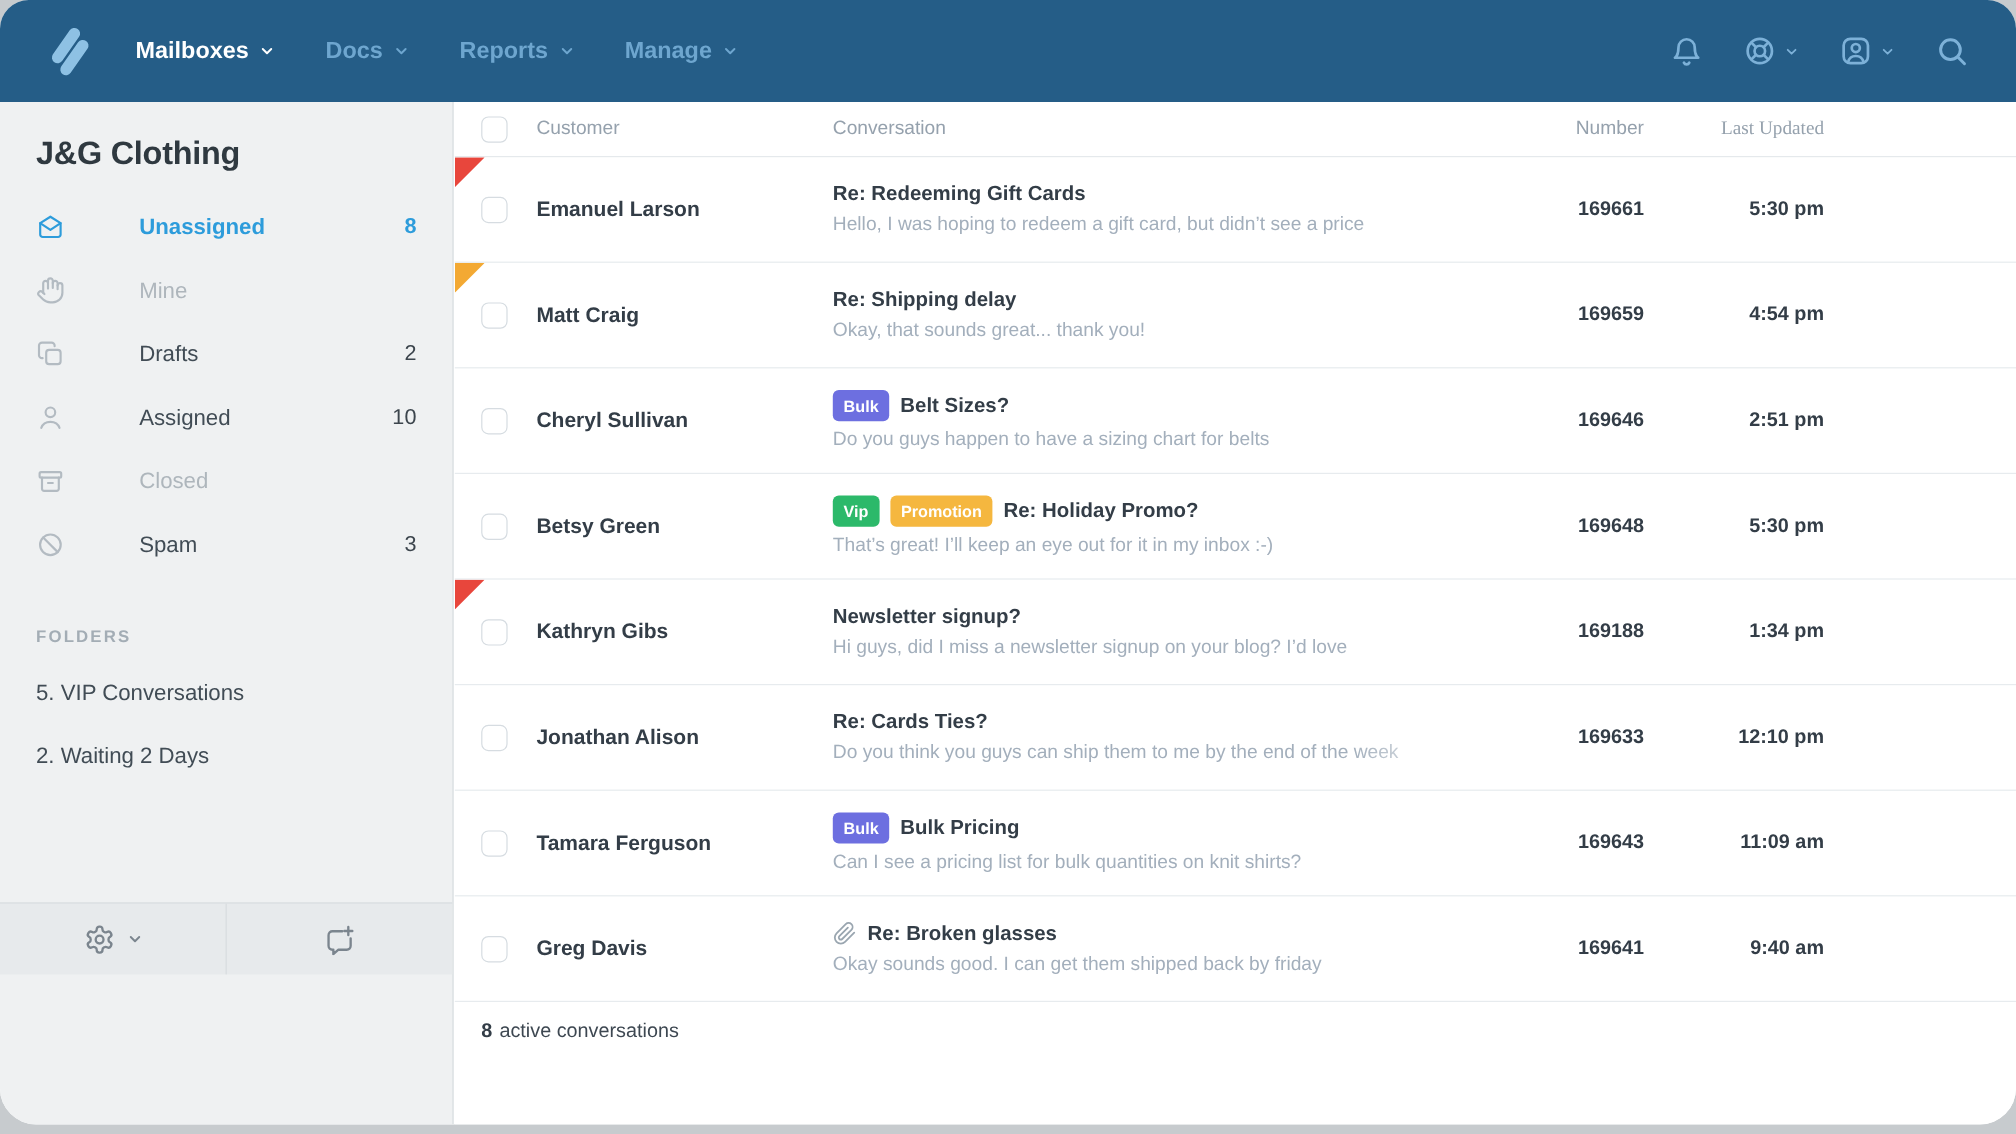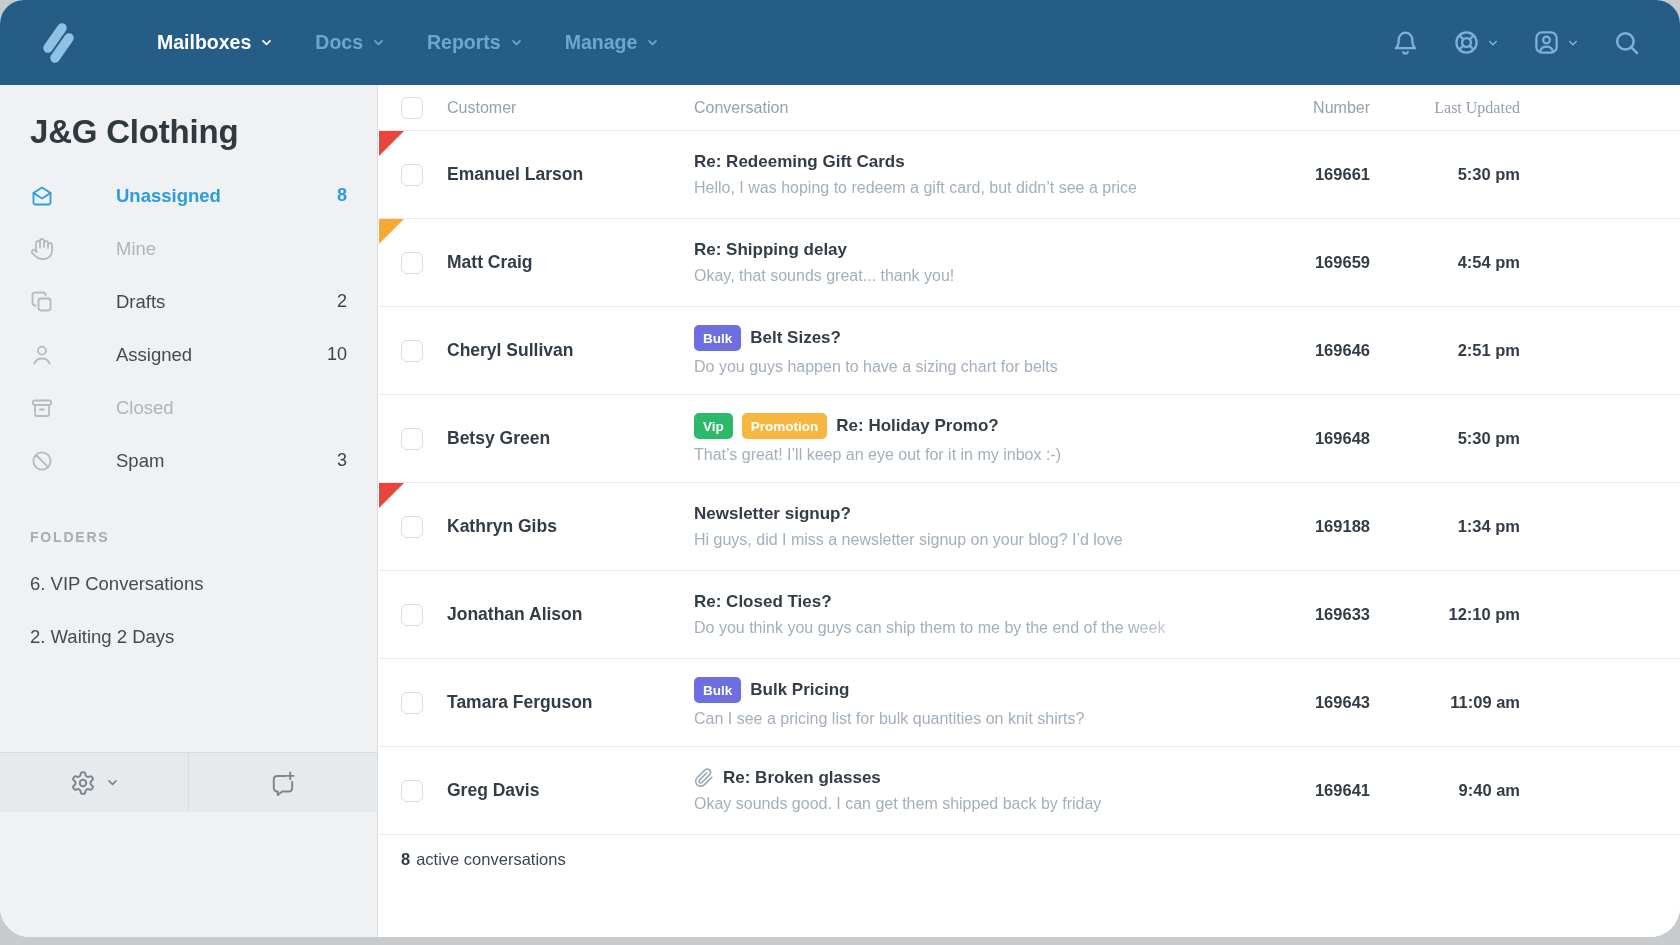--- a/index.html
+++ b/index.html
@@ -13,21 +13,21 @@
   .app {
     position:relative; width:1680px; height:937px;
     background:#fff; border-radius:24px 24px 30px 30px;
     overflow:hidden;
   }
 
   
   .topnav {
     position:absolute; top:0; left:0; right:0; height:85px;
     background:var(--nav-bg,#255d87);
-    display:flex; align-items:center; padding:0 40px;gap:44px;
+    display:flex; align-items:center; padding:0 40px;
   }
   .logo { display:flex; align-items:center; margin-right:36px; cursor:pointer; }
   .nav-menu { display:flex; gap:42px; align-items:center; }
   .nav-item {
     display:flex; align-items:center; gap:9px;
     color:#6ea6cf; font-size:19.5px; font-weight:600; cursor:pointer;
   }
   .nav-item.active { color:#ffffff; }
   .nav-item .chev { display:flex; width:13px; height:13px; }
   .nav-item .chev svg { width:13px; height:13px; }
@@ -41,21 +41,21 @@
   .nav-btn .ic svg { width:27px; height:27px; }
   .nav-btn .chev { width:12px; height:12px; display:flex; }
   .nav-btn .chev svg { width:12px; height:12px; }
 
   
   .sidebar {
     position:absolute; top:85px; left:0; width:378px; bottom:0;
     background:#eff1f2; border-right:1px solid #d8dcdf;
   }
   .sb-title {
-    margin:28px 0 0 30px; font-size:33px; font-weight:700;
+    margin:28px 0 0 30px; font-size:27px; font-weight:700;
     color:#2f3940; letter-spacing:-0.2px;
   }
   .sb-list { list-style:none; margin:18px 0 0; padding:0 30px; }
   .sb-item {
     display:flex; align-items:center; height:53px;
     font-size:18.5px; color:#414c55; cursor:pointer;gap:44px;
   }
   .sb-icon { width:24px; height:24px; margin-right:18px; color:#b3bbc2; flex:none; }
   .sb-icon svg { width:24px; height:24px; }
   .sb-count { margin-left:auto; font-size:18px; color:#3c454d; }
@@ -288,21 +288,21 @@
     <span class="sb-icon"><svg viewBox="0 0 24 24" fill="none" stroke="currentColor" stroke-width="1.8" stroke-linecap="round" stroke-linejoin="round">
               <circle cx="12" cy="12" r="8.6"></circle>
               <path d="m6 6 12.1 12.1"></path>
             </svg></span>
     <span class="sb-label">Spam</span>
     <span class="sb-count">3</span>
   </li>
       </ul>
     <div class="folders-label">FOLDERS</div>
     <ul class="folder-list" id="folder-list">
-        <li class="folder-item">6. VIP Conversations</li>
+        <li class="folder-item">5. VIP Conversations</li>
         <li class="folder-item">2. Waiting 2 Days</li>
       </ul>
     <div class="sidebar-footer" id="sidebar-footer">
         <button class="sf-btn sf-left">
           <span class="ic">
             <svg viewBox="0 0 24 24" fill="none" stroke="currentColor" stroke-width="1.8" stroke-linecap="round" stroke-linejoin="round">
               <path d="M12.22 2h-.44a2 2 0 0 0-2 2v.18a2 2 0 0 1-1 1.73l-.43.25a2 2 0 0 1-2 0l-.15-.08a2 2 0 0 0-2.73.73l-.22.38a2 2 0 0 0 .73 2.73l.15.1a2 2 0 0 1 1 1.72v.51a2 2 0 0 1-1 1.74l-.15.09a2 2 0 0 0-.73 2.73l.22.38a2 2 0 0 0 2.73.73l.15-.08a2 2 0 0 1 2 0l.43.25a2 2 0 0 1 1 1.73V20a2 2 0 0 0 2 2h.44a2 2 0 0 0 2-2v-.18a2 2 0 0 1 1-1.73l.43-.25a2 2 0 0 1 2 0l.15.08a2 2 0 0 0 2.73-.73l.22-.39a2 2 0 0 0-.73-2.73l-.15-.08a2 2 0 0 1-1-1.74v-.5a2 2 0 0 1 1-1.74l.15-.09a2 2 0 0 0 .73-2.73l-.22-.38a2 2 0 0 0-2.73-.73l-.15.08a2 2 0 0 1-2 0l-.43-.25a2 2 0 0 1-1-1.73V4a2 2 0 0 0-2-2z"></path>
               <circle cx="12" cy="12" r="3"></circle>
             </svg>
           </span>
@@ -403,21 +403,21 @@
     <div class="cell-number">169188</div>
     <div class="cell-time">1:34 pm</div>
   </div>
         <div class="row">
 
     <span class="checkbox"></span>
     <div class="cell-customer">Jonathan Alison</div>
     <div class="cell-convo">
       <div class="convo-line1">
 
-        <span class="subject">Re: Closed Ties?</span>
+        <span class="subject">Re: Cards Ties?</span>
       </div>
       <div class="preview fade">Do you think you guys can ship them to me by the end of the week</div>
     </div>
     <div class="cell-number">169633</div>
     <div class="cell-time">12:10 pm</div>
   </div>
         <div class="row">
 
     <span class="checkbox"></span>
     <div class="cell-customer">Tamara Ferguson</div>

